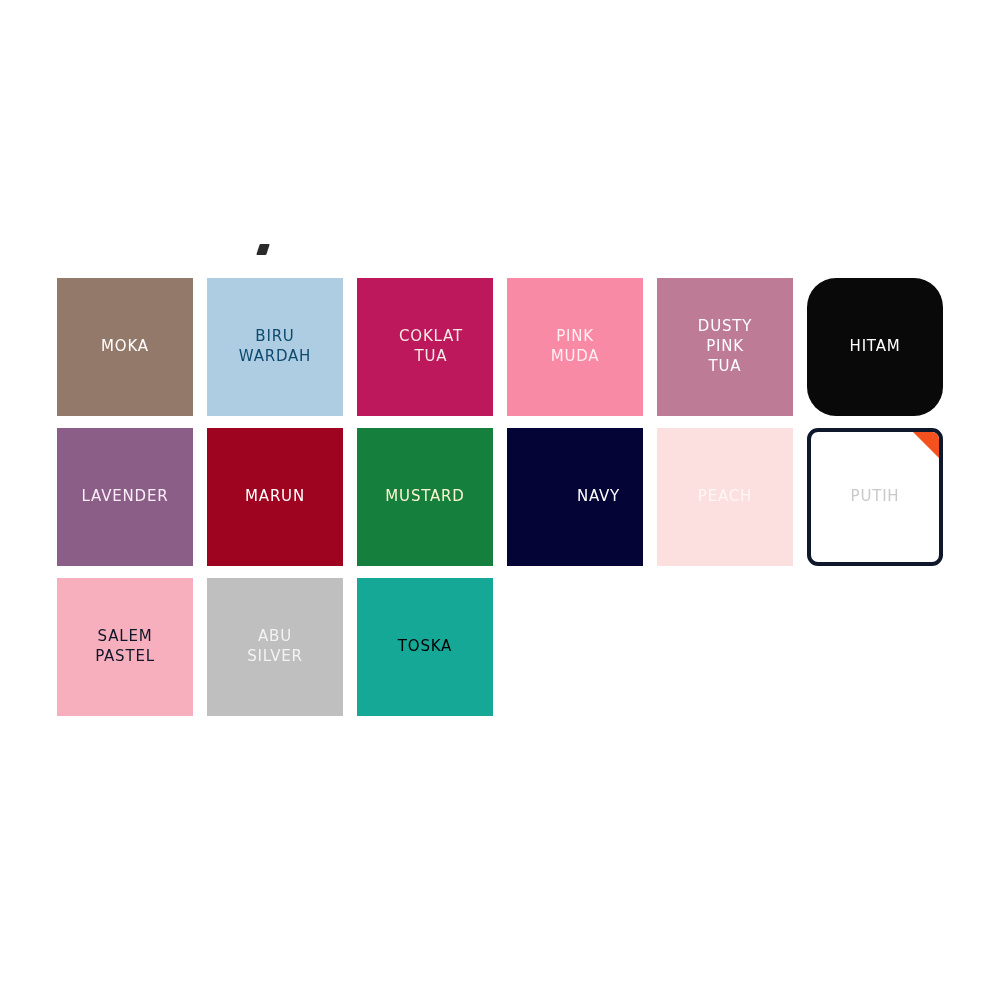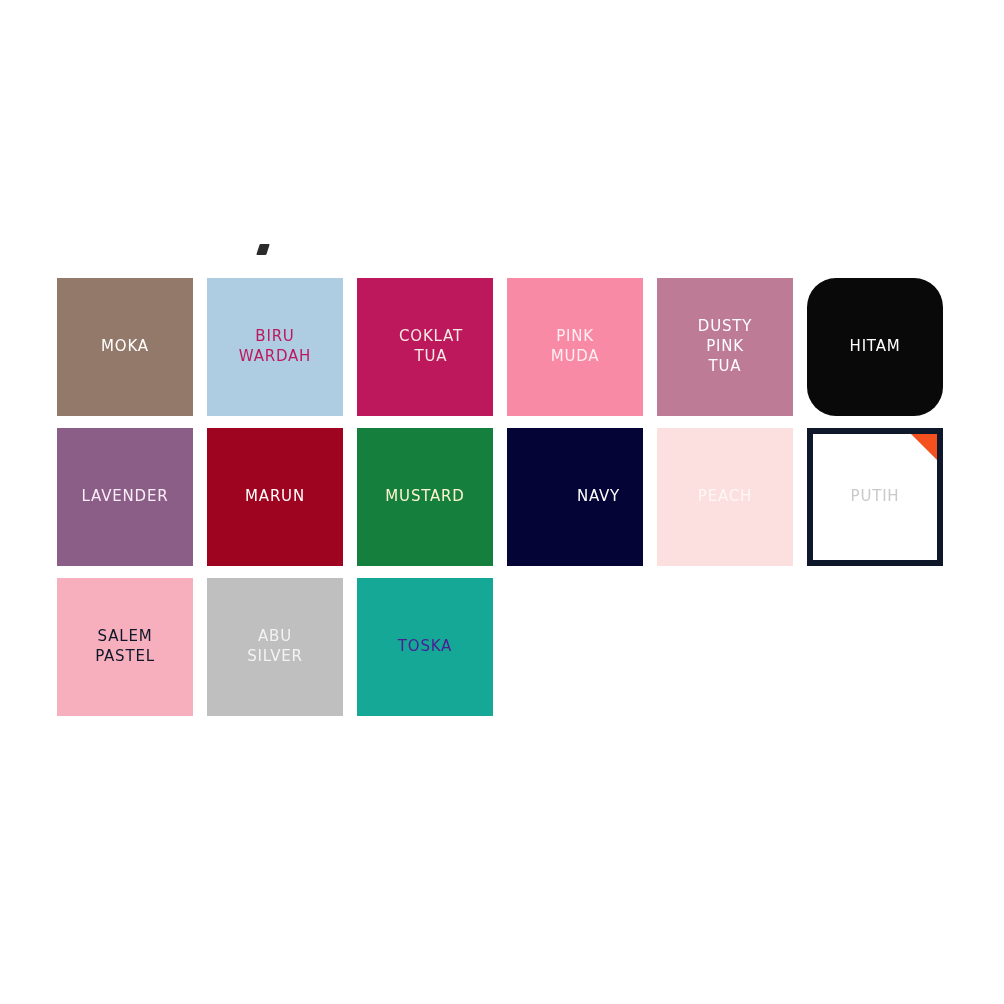--- a/index.html
+++ b/index.html
@@ -66,22 +66,22 @@
     text-align: center;
     text-transform: uppercase;
     font-weight: 400;
     padding: 0 4px;
     white-space: pre-line;
     user-select: none;
   }
 
   
   .swatch.is-selected {
-    border: 6px solid #0f172a;
-    border-radius: 0;
+    border: 4px solid #0f172a;
+    border-radius: 11px;
     background: #ffffff;
   }
   .corner-flag {
     position: absolute;
     top: 0;
     right: 0;
     width: 0;
     height: 0;
     border-top: 26px solid #f4511e;
     border-left: 26px solid transparent;
@@ -93,21 +93,21 @@
 <div id="clipped-mark"></div>
 
 <div id="swatch-grid">
     <div class="swatch-cell">
       <div class="swatch" style="background: rgb(147, 121, 106);">
         <span class="swatch-label" style="color: rgb(255, 255, 255);">MOKA</span>
       </div>
     </div>
     <div class="swatch-cell">
       <div class="swatch" style="background: rgb(174, 205, 227);">
-        <span class="swatch-label" style="color: #be185d;">BIRU
+        <span class="swatch-label" style="color: #0c4a6e;">BIRU
 WARDAH</span>
       </div>
     </div>
     <div class="swatch-cell">
       <div class="swatch" style="background: #be185d; padding-left: 12px;">
         <span class="swatch-label" style="color: rgb(242, 236, 228);">COKLAT
 TUA</span>
       </div>
     </div>
     <div class="swatch-cell">
@@ -166,16 +166,16 @@
       </div>
     </div>
     <div class="swatch-cell">
       <div class="swatch" style="background: rgb(191, 191, 191);">
         <span class="swatch-label" style="color: rgb(243, 243, 243);">ABU
 SILVER</span>
       </div>
     </div>
     <div class="swatch-cell">
       <div class="swatch" style="background: rgb(21, 168, 151);">
-        <span class="swatch-label" style="color: #4c1d95;">TOSKA</span>
+        <span class="swatch-label" style="color: #000000;">TOSKA</span>
       </div>
     </div>
   </div>
 
 </body></html>

